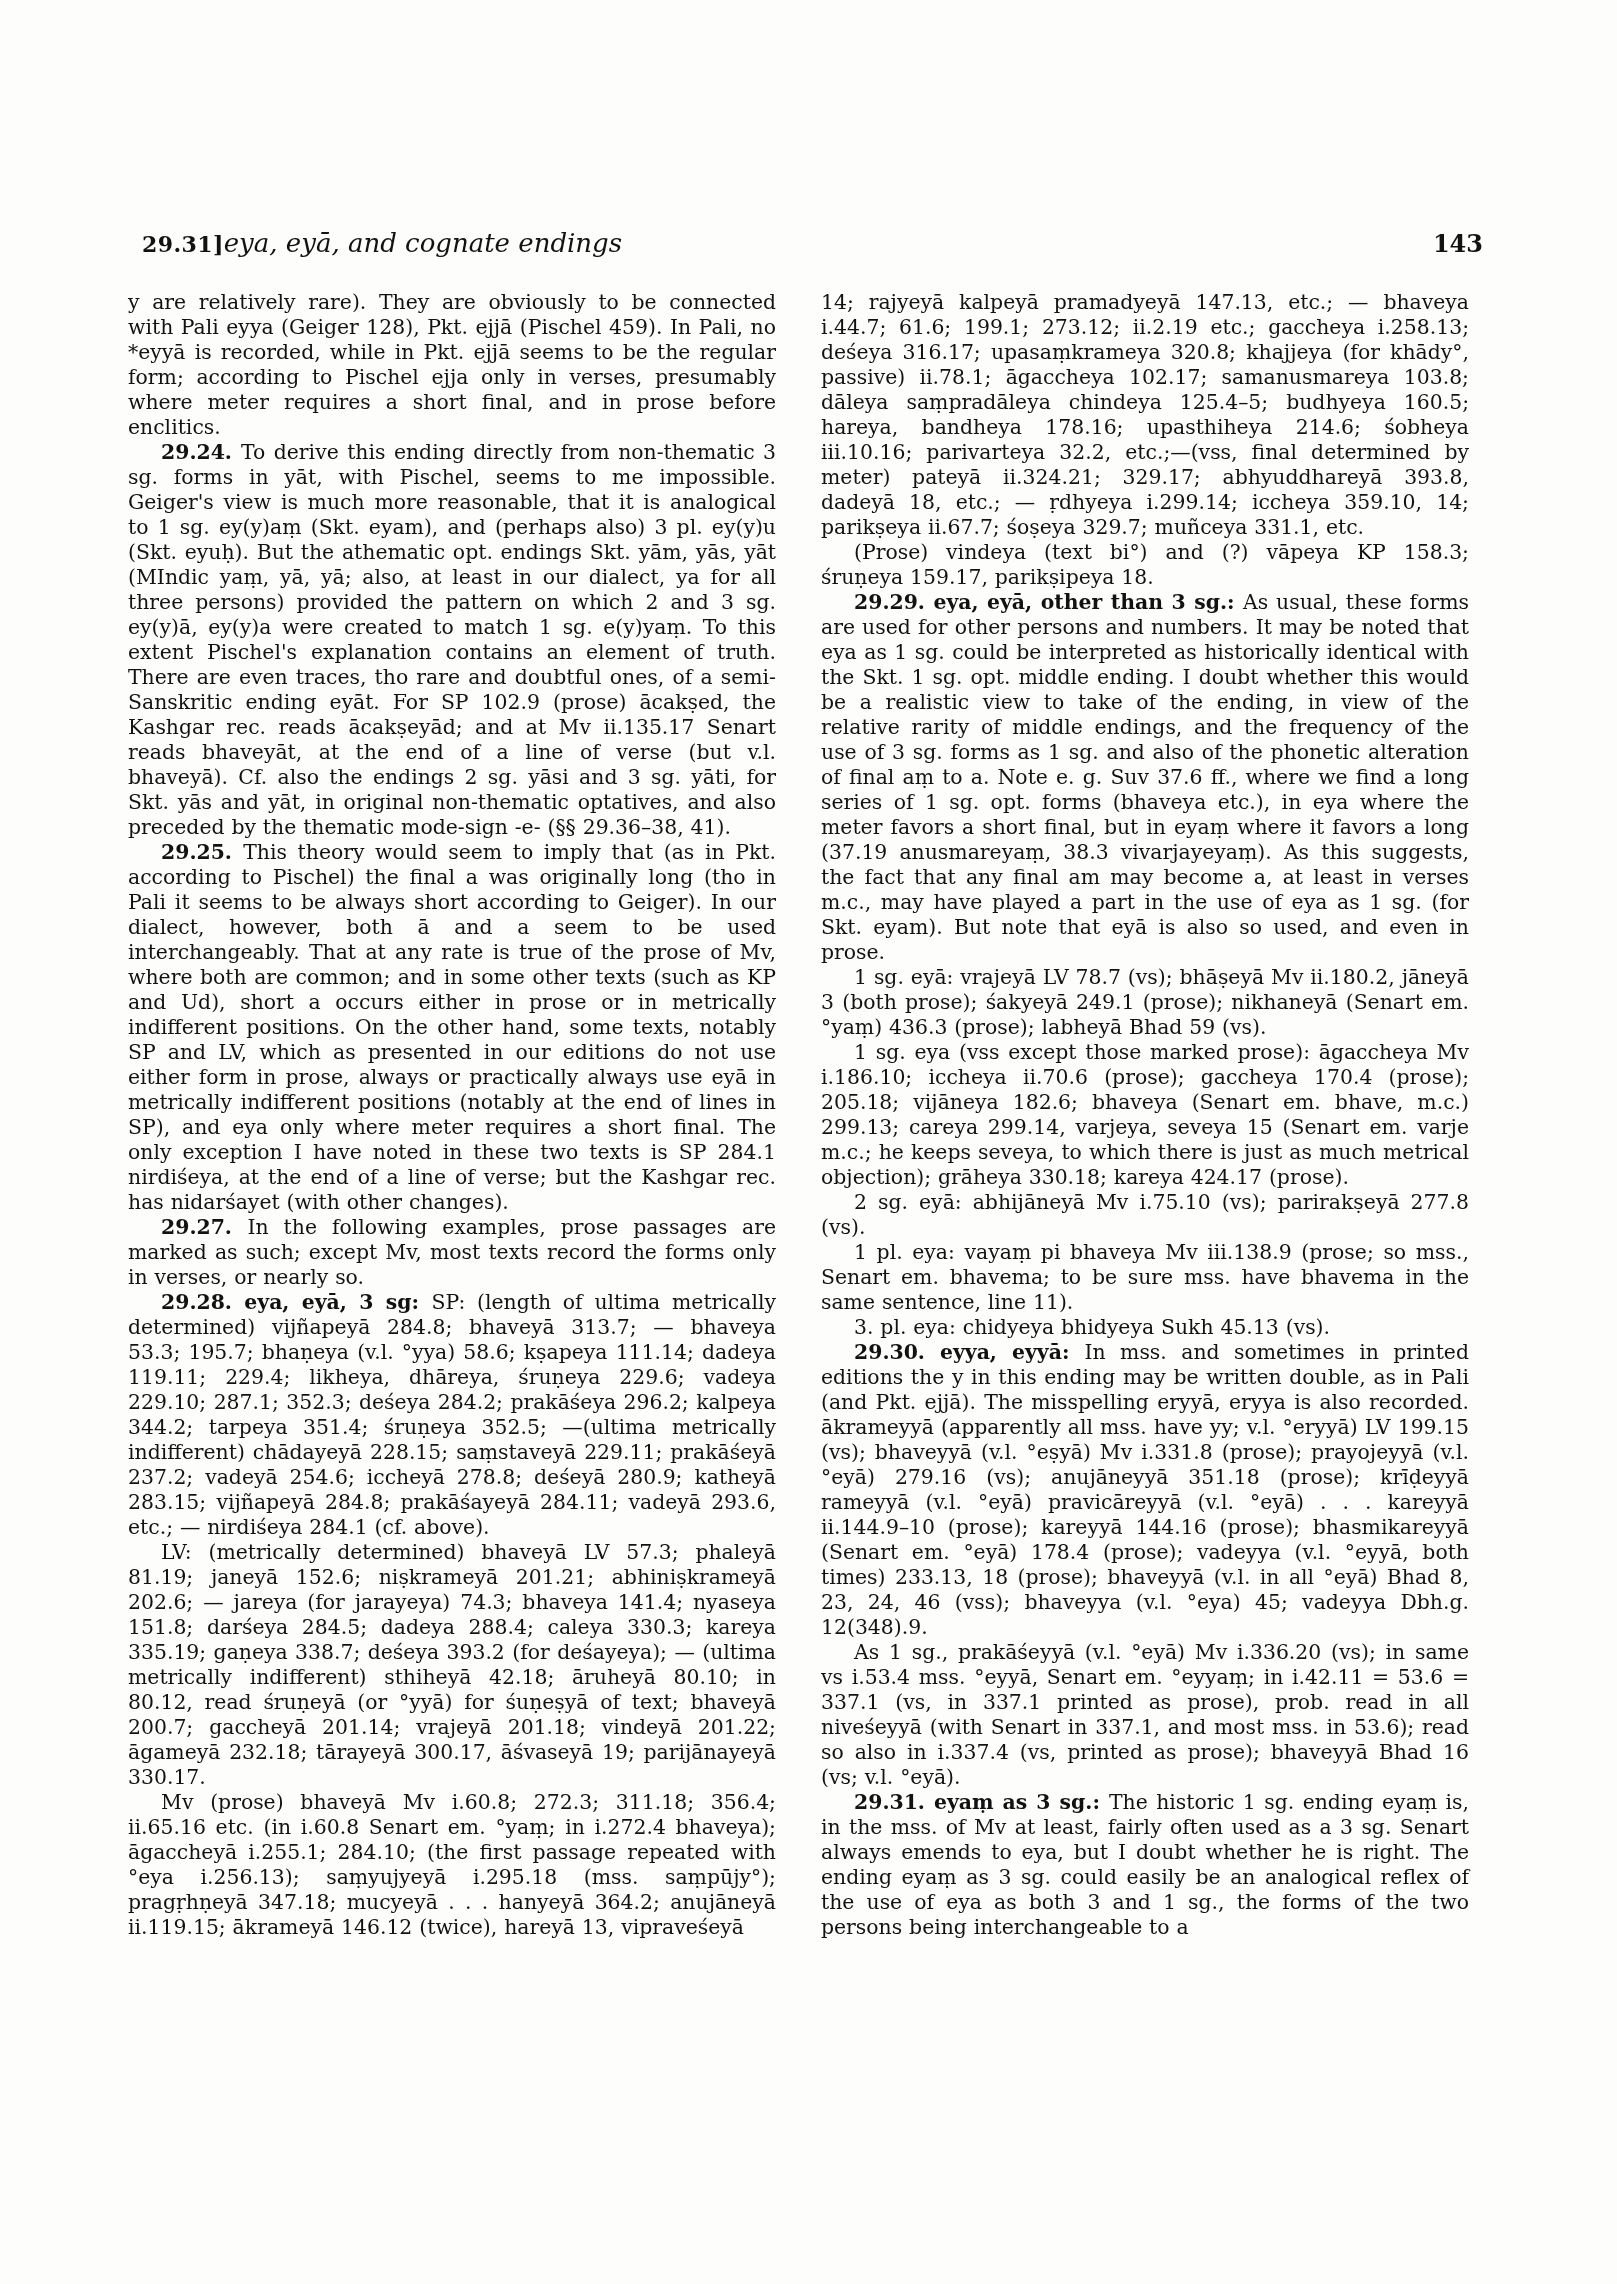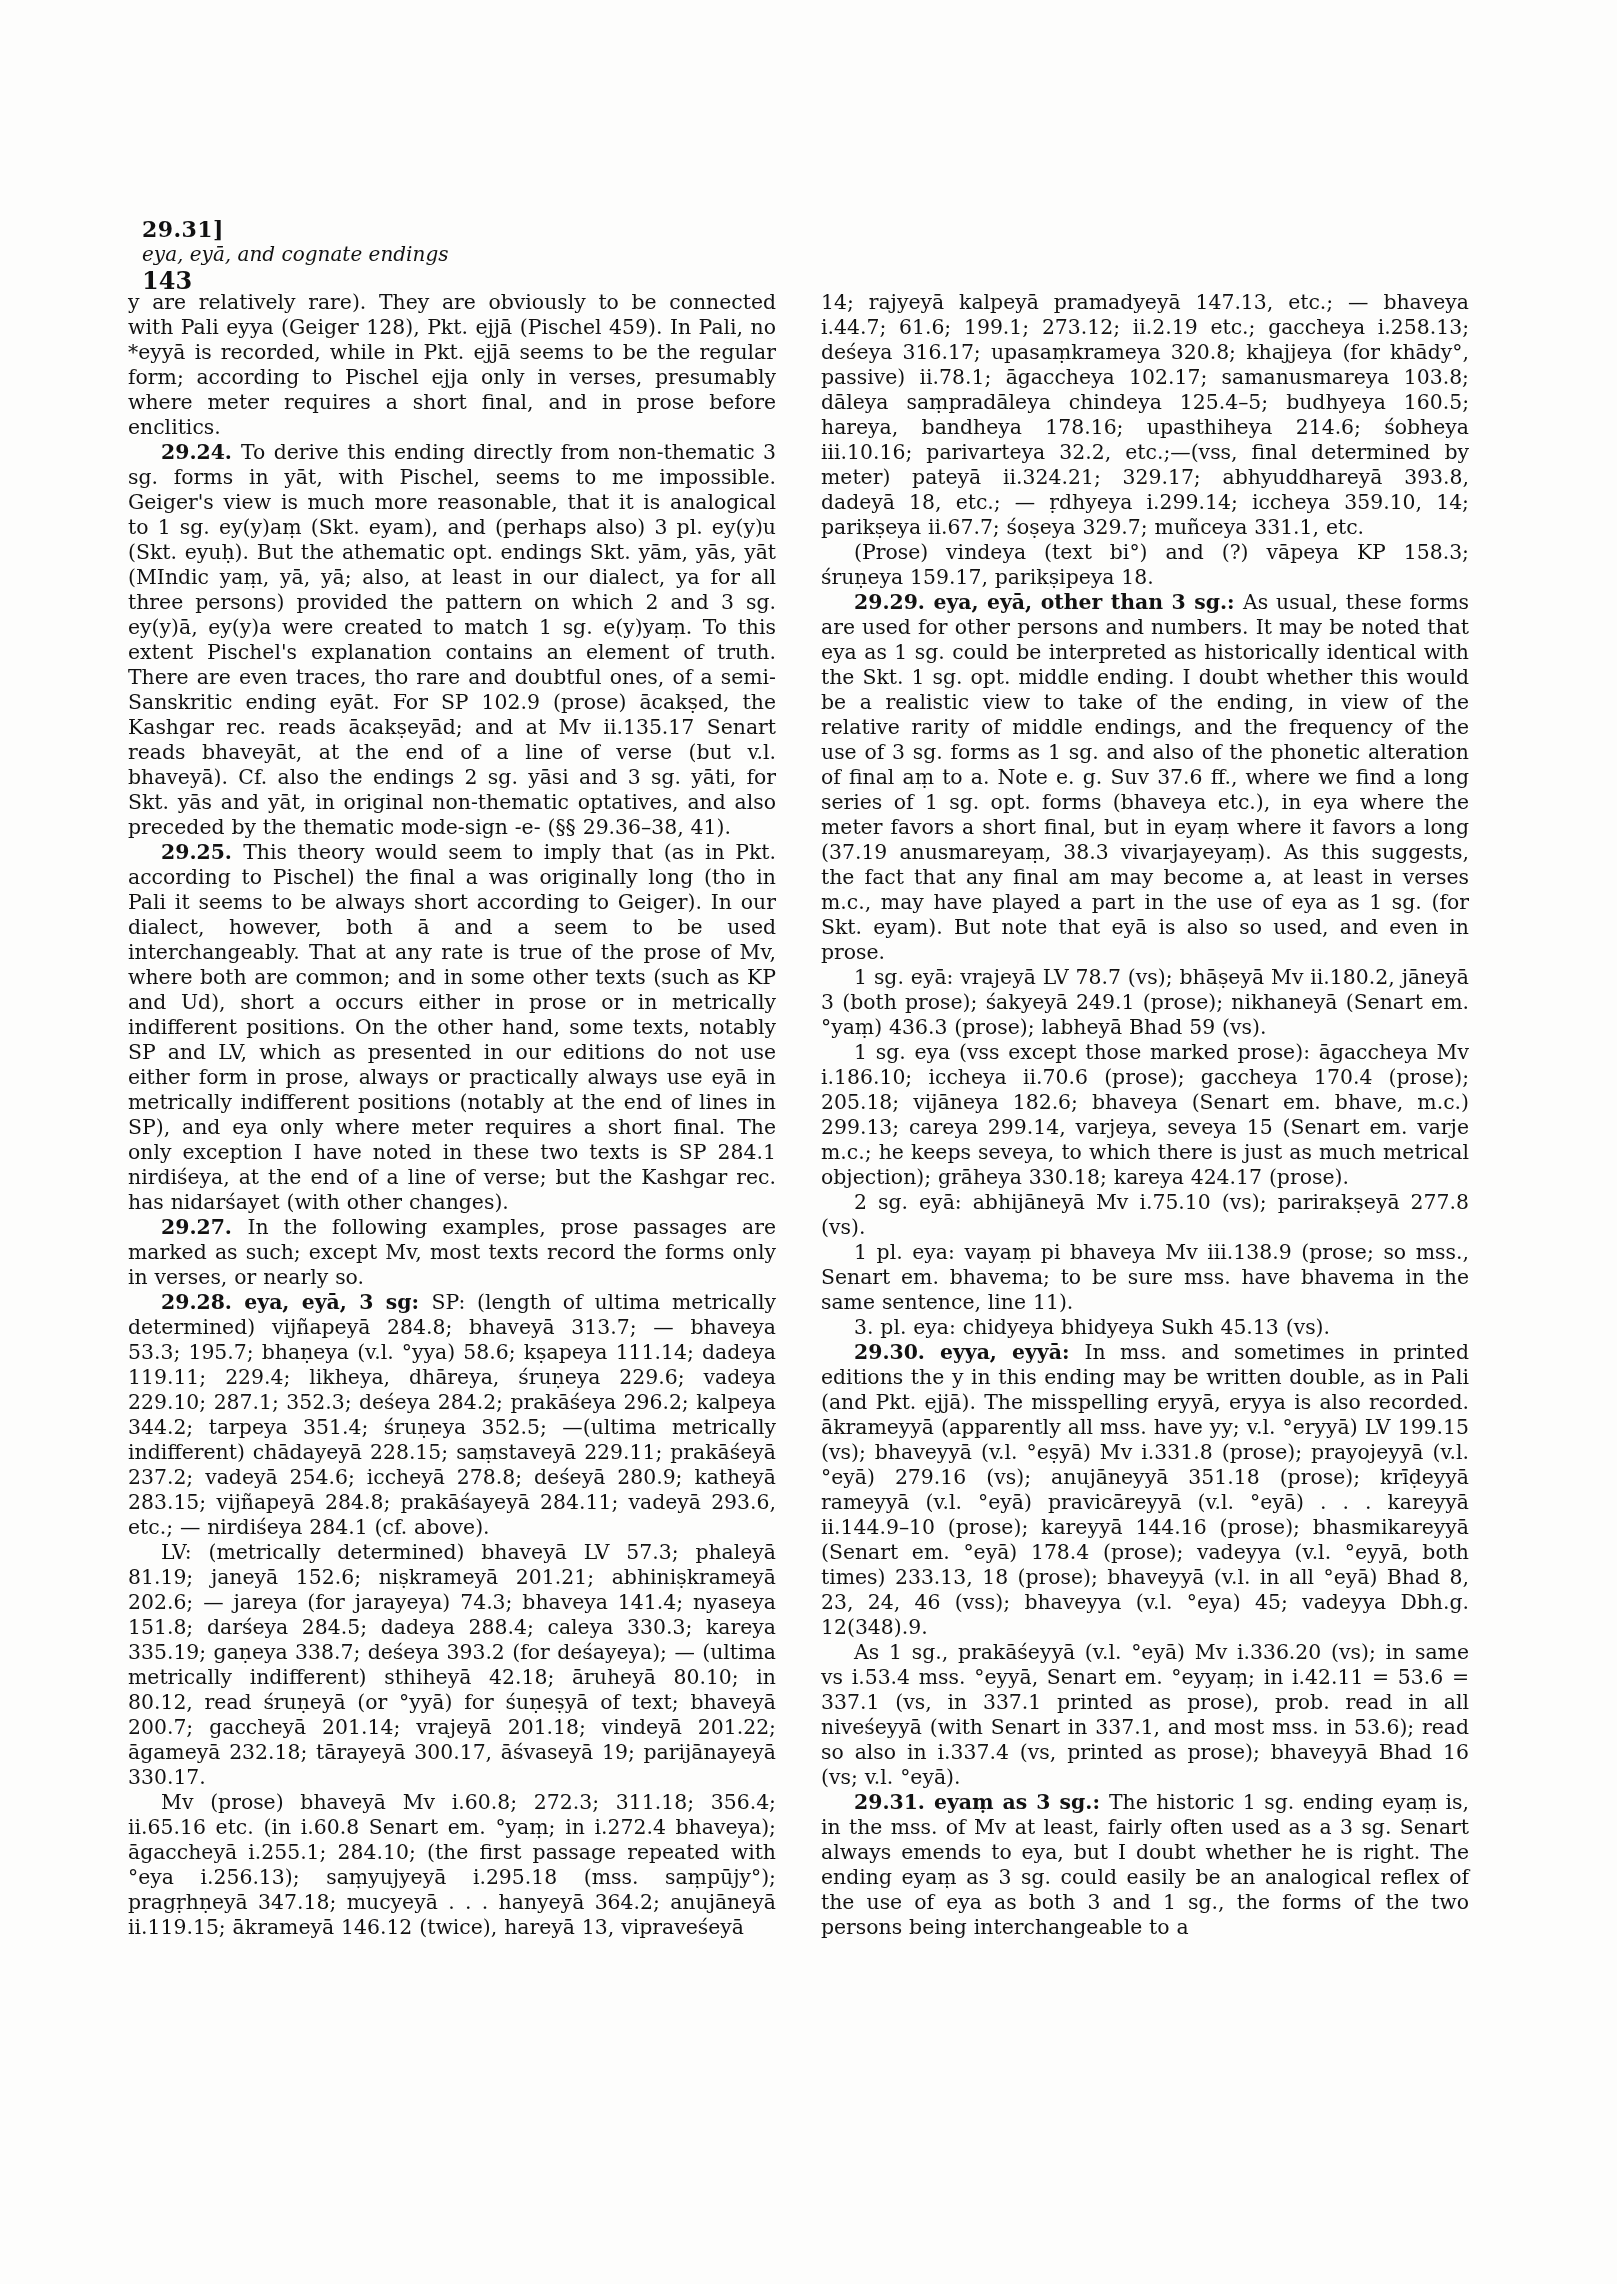--- a/index.html
+++ b/index.html
@@ -9,38 +9,36 @@
     height: 2284px;
     background: #fdfdfc;
     overflow: hidden;
     font-family: "DejaVu Serif", "Liberation Serif", serif;
     color: #121212;
   }
   
   .running-head {
     position: absolute;
     left: 142px;
-    top: 216px;
+    top: 228px;
     width: 1341px;
     display: flex;
     align-items: baseline;
     justify-content: space-between;
-    flex-direction: column;
   }
   .section-marker {
     font-weight: bold;
     font-size: 22px;
     letter-spacing: 0.4px;
     flex: 0 0 auto;
   }
   .running-title {
     font-style: italic;
-    font-size: 20px;
+    font-size: 26px;
     flex: 1 1 auto;
-    text-align: center;
     padding-right: 45px;
   }
   .page-number {
     font-weight: bold;
     font-size: 24px;
     flex: 0 0 auto;
   }
   
   .content {
     position: absolute;

